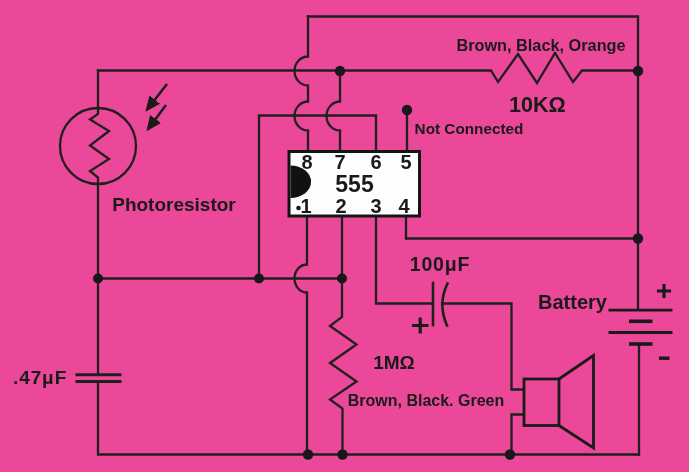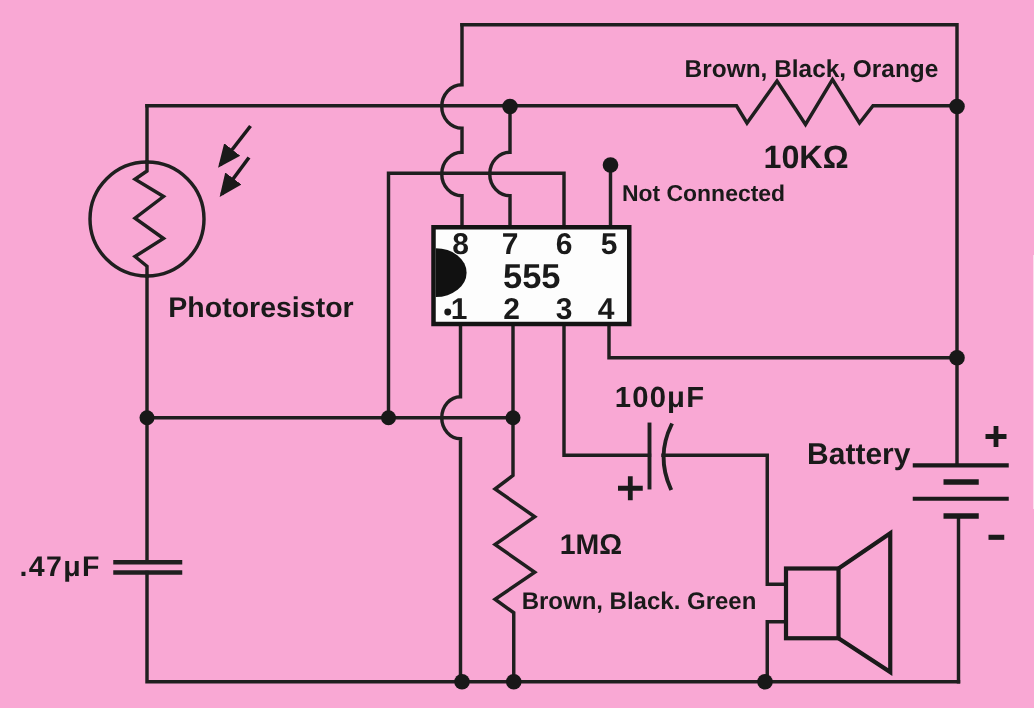--- a/index.html
+++ b/index.html
@@ -1,16 +1,16 @@
 <!DOCTYPE html>
 <html><head>
 <meta charset="utf-8">
 <style>
   html,body{margin:0;padding:0;background:#ffffff;}
-  #stage{width:689px;height:472px;position:relative;background:#f9a8d4;}
+  #stage{width:689px;height:472px;position:relative;background:#ec4899;}
   svg{display:block;}
   text{font-family:"Liberation Sans",sans-serif;font-weight:bold;fill:#1a1a1a;}
 </style>
 </head>
 <body>
 <div id="stage">
 <svg width="689" height="472" viewBox="0 0 689 472" xmlns="http://www.w3.org/2000/svg">
   <defs>
     <marker id="ah" viewBox="0 0 10 10" refX="8.5" refY="5" markerWidth="6.4" markerHeight="6.4" orient="auto-start-reverse">
       <path d="M0,0.6 L10,5 L0,9.4 z" fill="#1a1a1a"></path>

